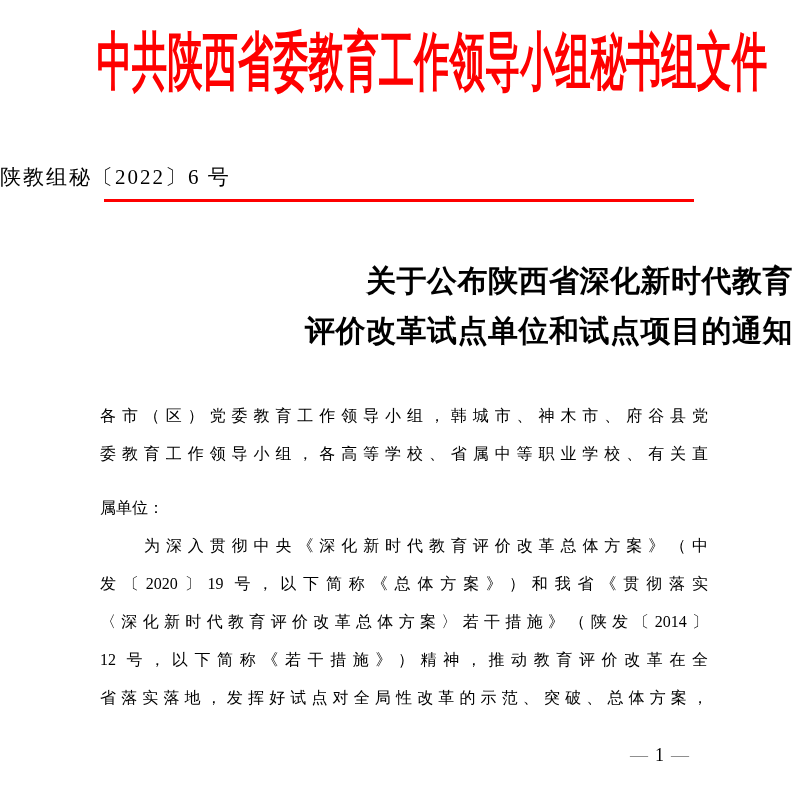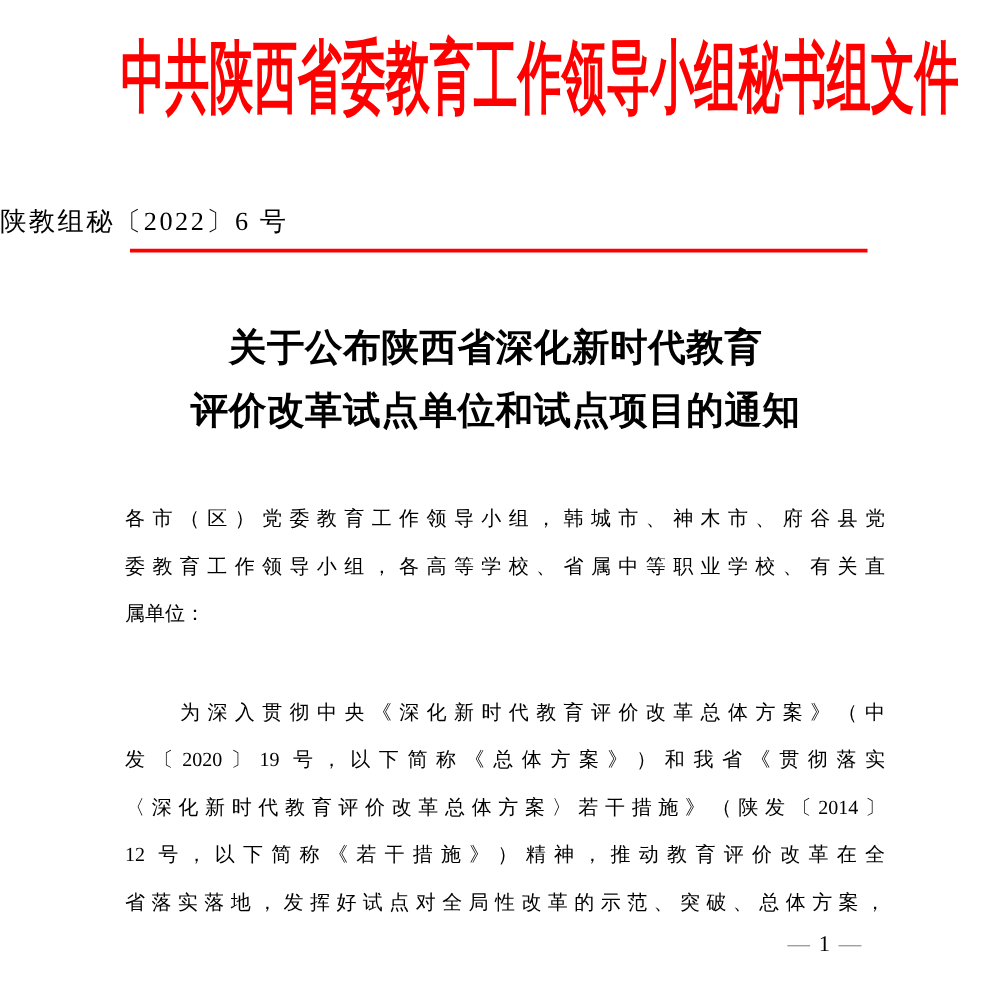--- a/index.html
+++ b/index.html
@@ -59,50 +59,49 @@
     height: 3px;
     background: #fe0000;
   }
 
   
   .doc-title {
     position: absolute;
     left: 0;
     top: 256px;
     width: 793px;
-    text-align: center;
+    text-align: right;
     font-size: 30px;
     font-weight: bold;
     line-height: 50px;
     letter-spacing: 0.5px;
-    font-family: Liberation Mono, monospace;
   }
 
   
   .body {
     position: absolute;
     left: 100px;
     top: 397px;
     width: 608px;
     font-size: 16px;
   }
   .bline {
     height: 38px;
     line-height: 38px;
     text-align: justify;
     text-align-last: justify;
     white-space: nowrap;
   }
   .bline.short {
     text-align: left;
     text-align-last: left;
+    margin-top: 16px;
   }
   .bline.indent {
     text-indent: 44px;
-    margin-top: 41px;
   }
 
   
   .page-num {
     position: absolute;
     top: 744px;
     right: 104px;
     font-size: 18px;
     line-height: 22px;
     white-space: nowrap;

